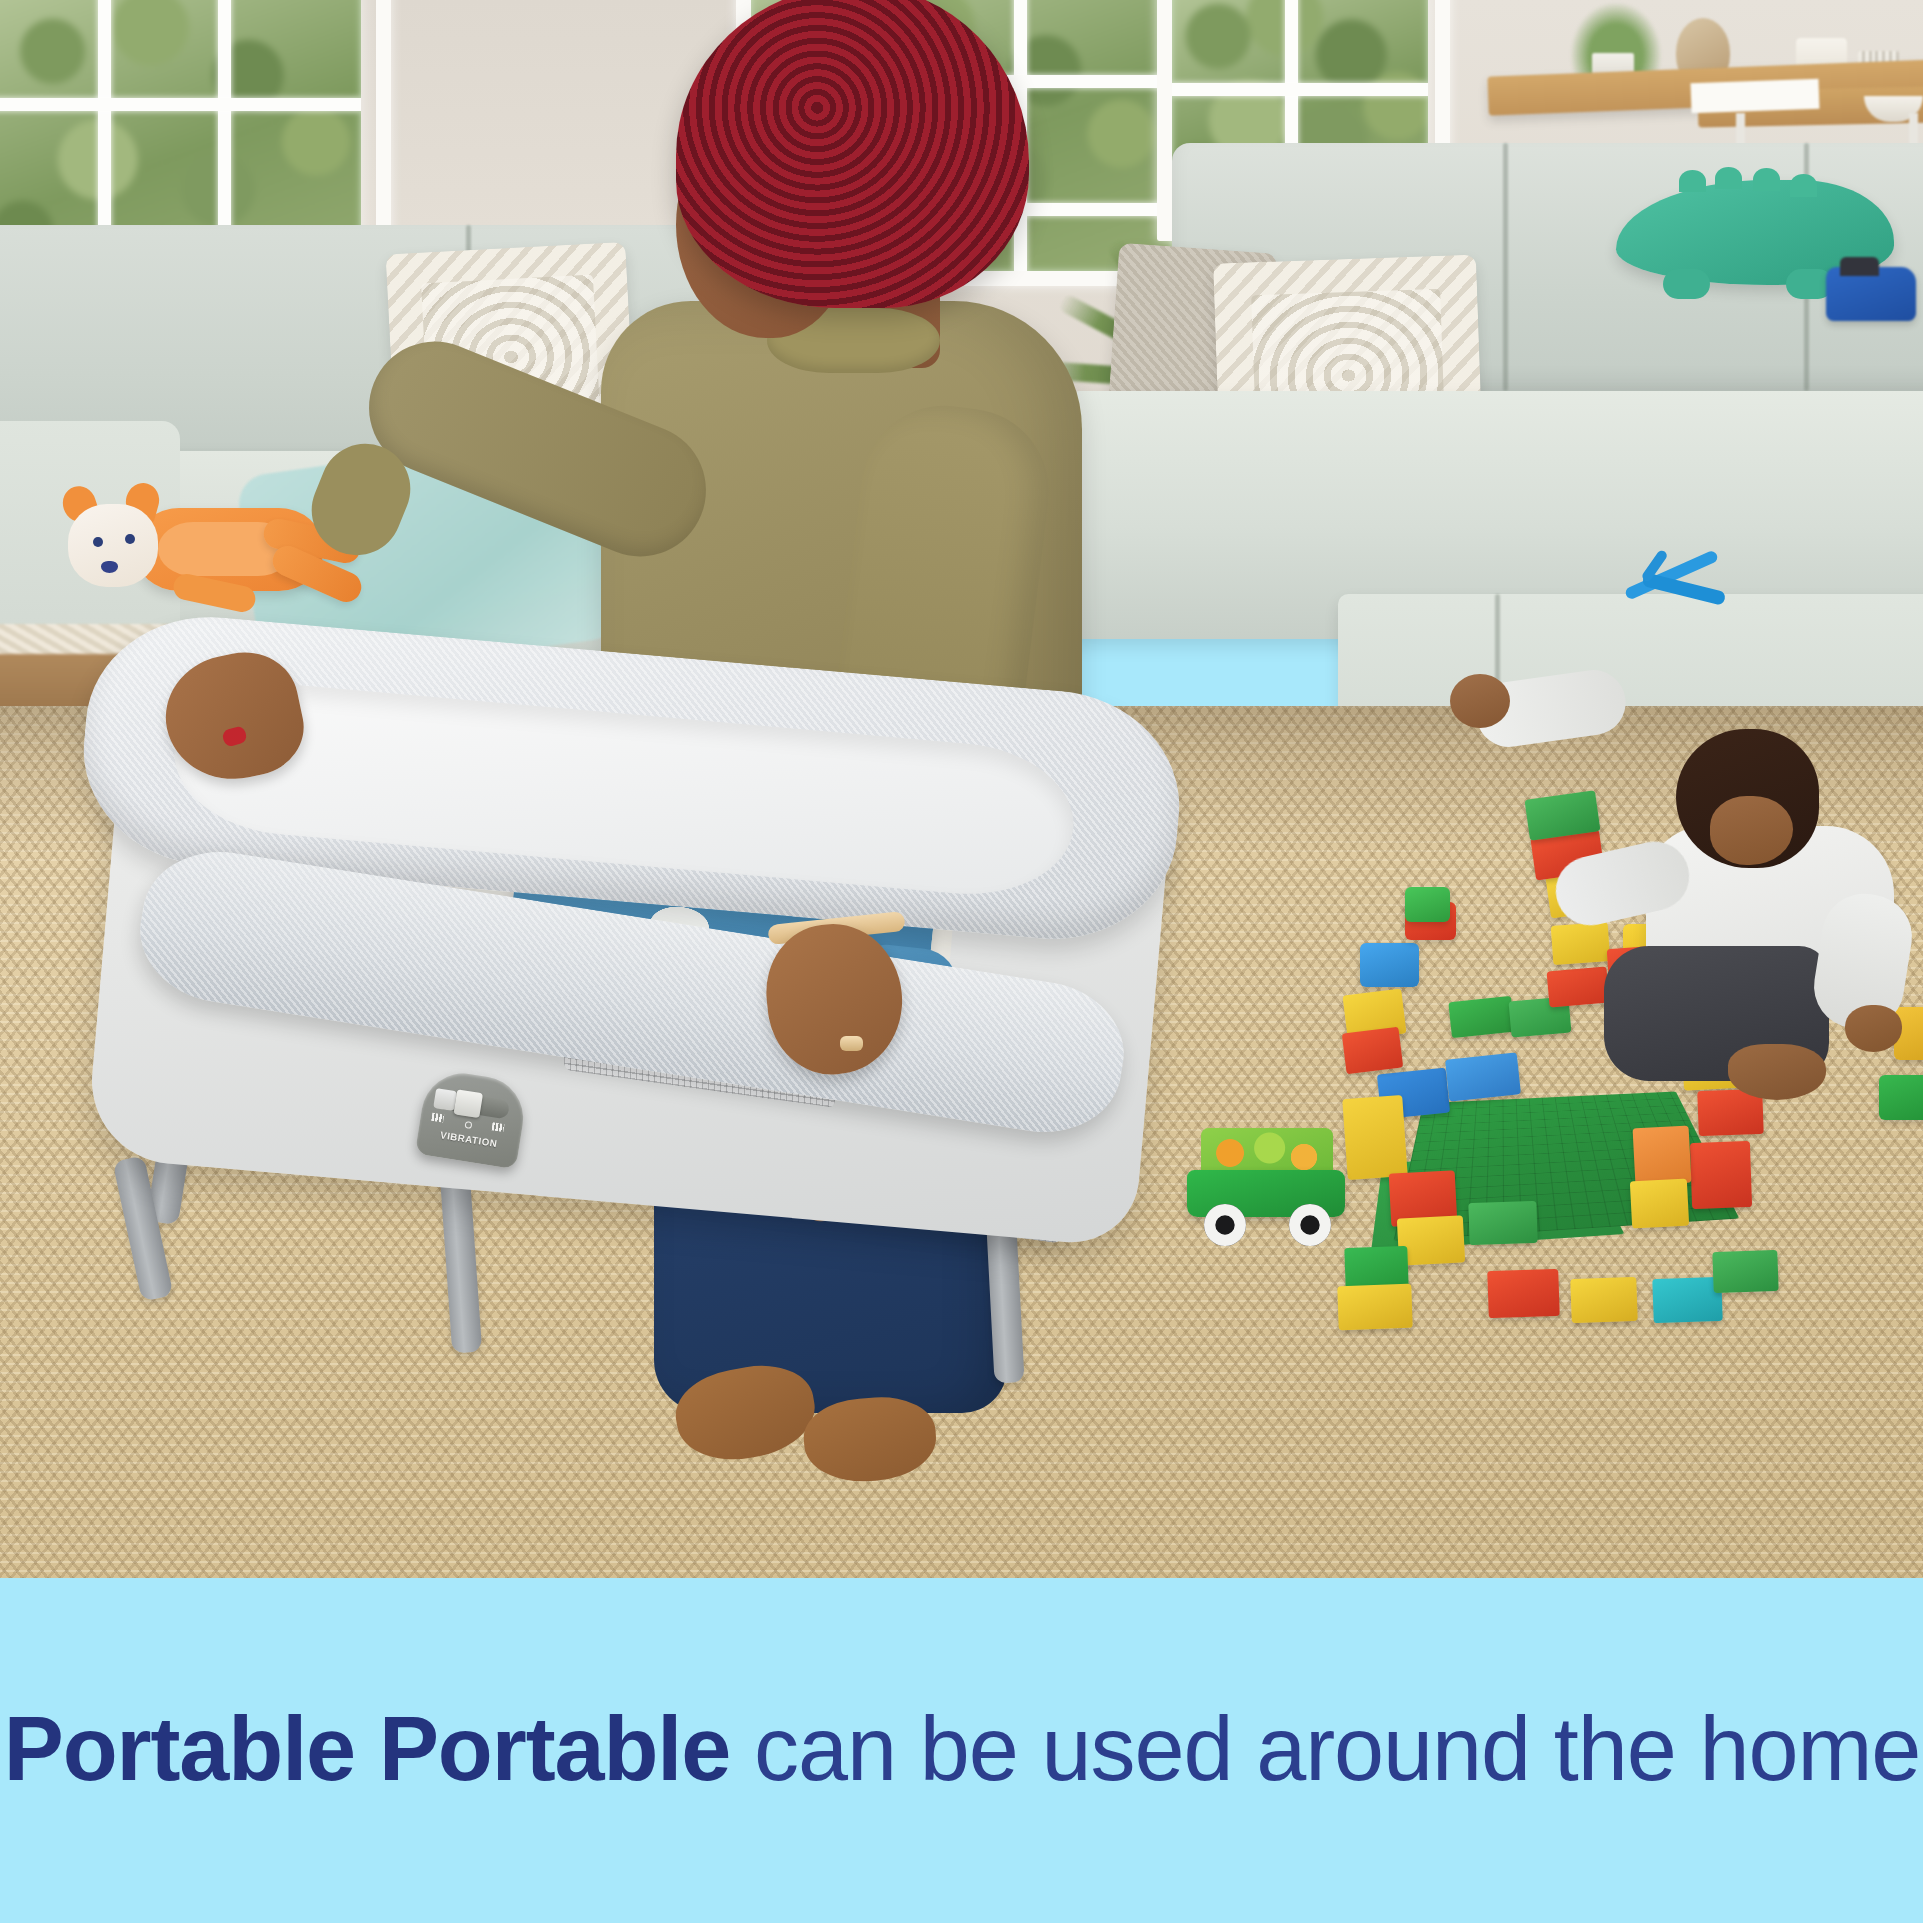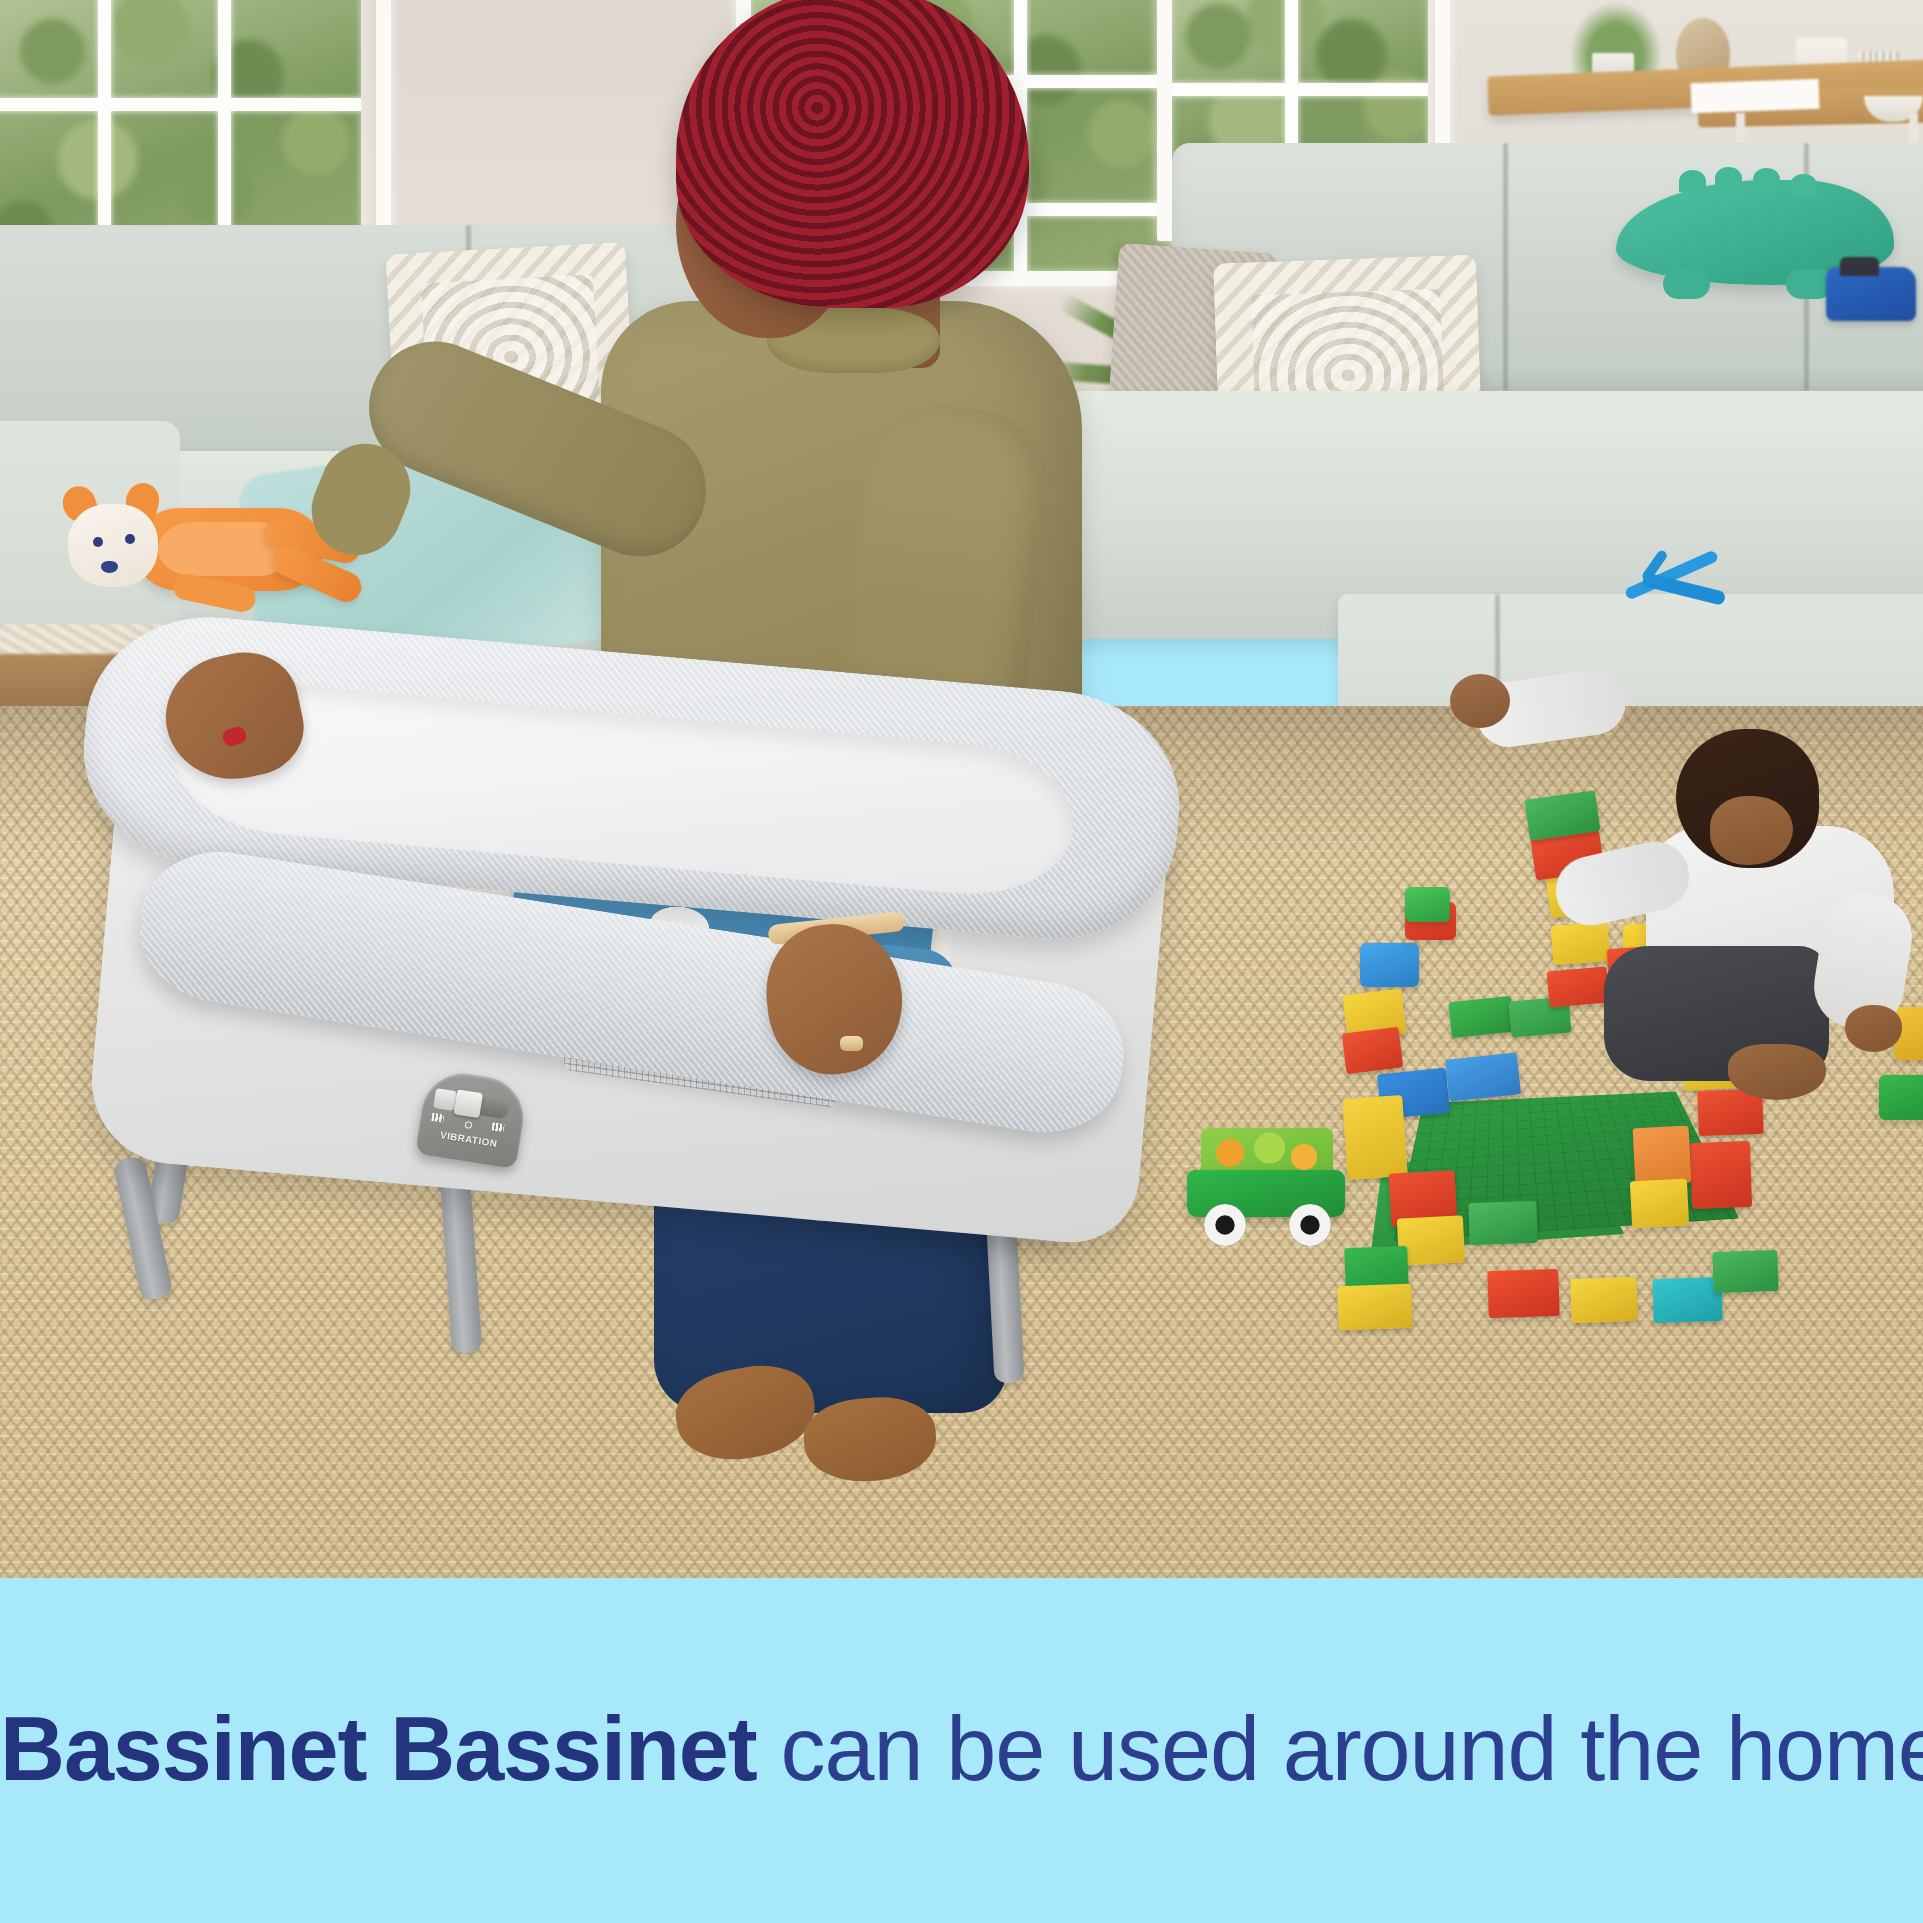--- a/index.html
+++ b/index.html
@@ -876,17 +876,17 @@
       <div class="nail-red" style="left:140px;top:28.6px;"></div>
       <div class="w-bracelet" style="left:685px;top:219px;"></div>
       <div class="w-hand-r" style="left:684px;top:225px;"></div>
       <div class="w-ring" style="left:757px;top:337px;"></div>
     </div>
 
   </div>
 
   <div id="caption-band"></div>
   <div id="caption">
-    <span class="strong">Bassinet Bassinet</span><span class="rest"> can be used around the home</span>
+    <span class="strong">Portable Portable</span><span class="rest"> can be used around the home</span>
   </div>
 
 </div>
 
 
 </body></html>

